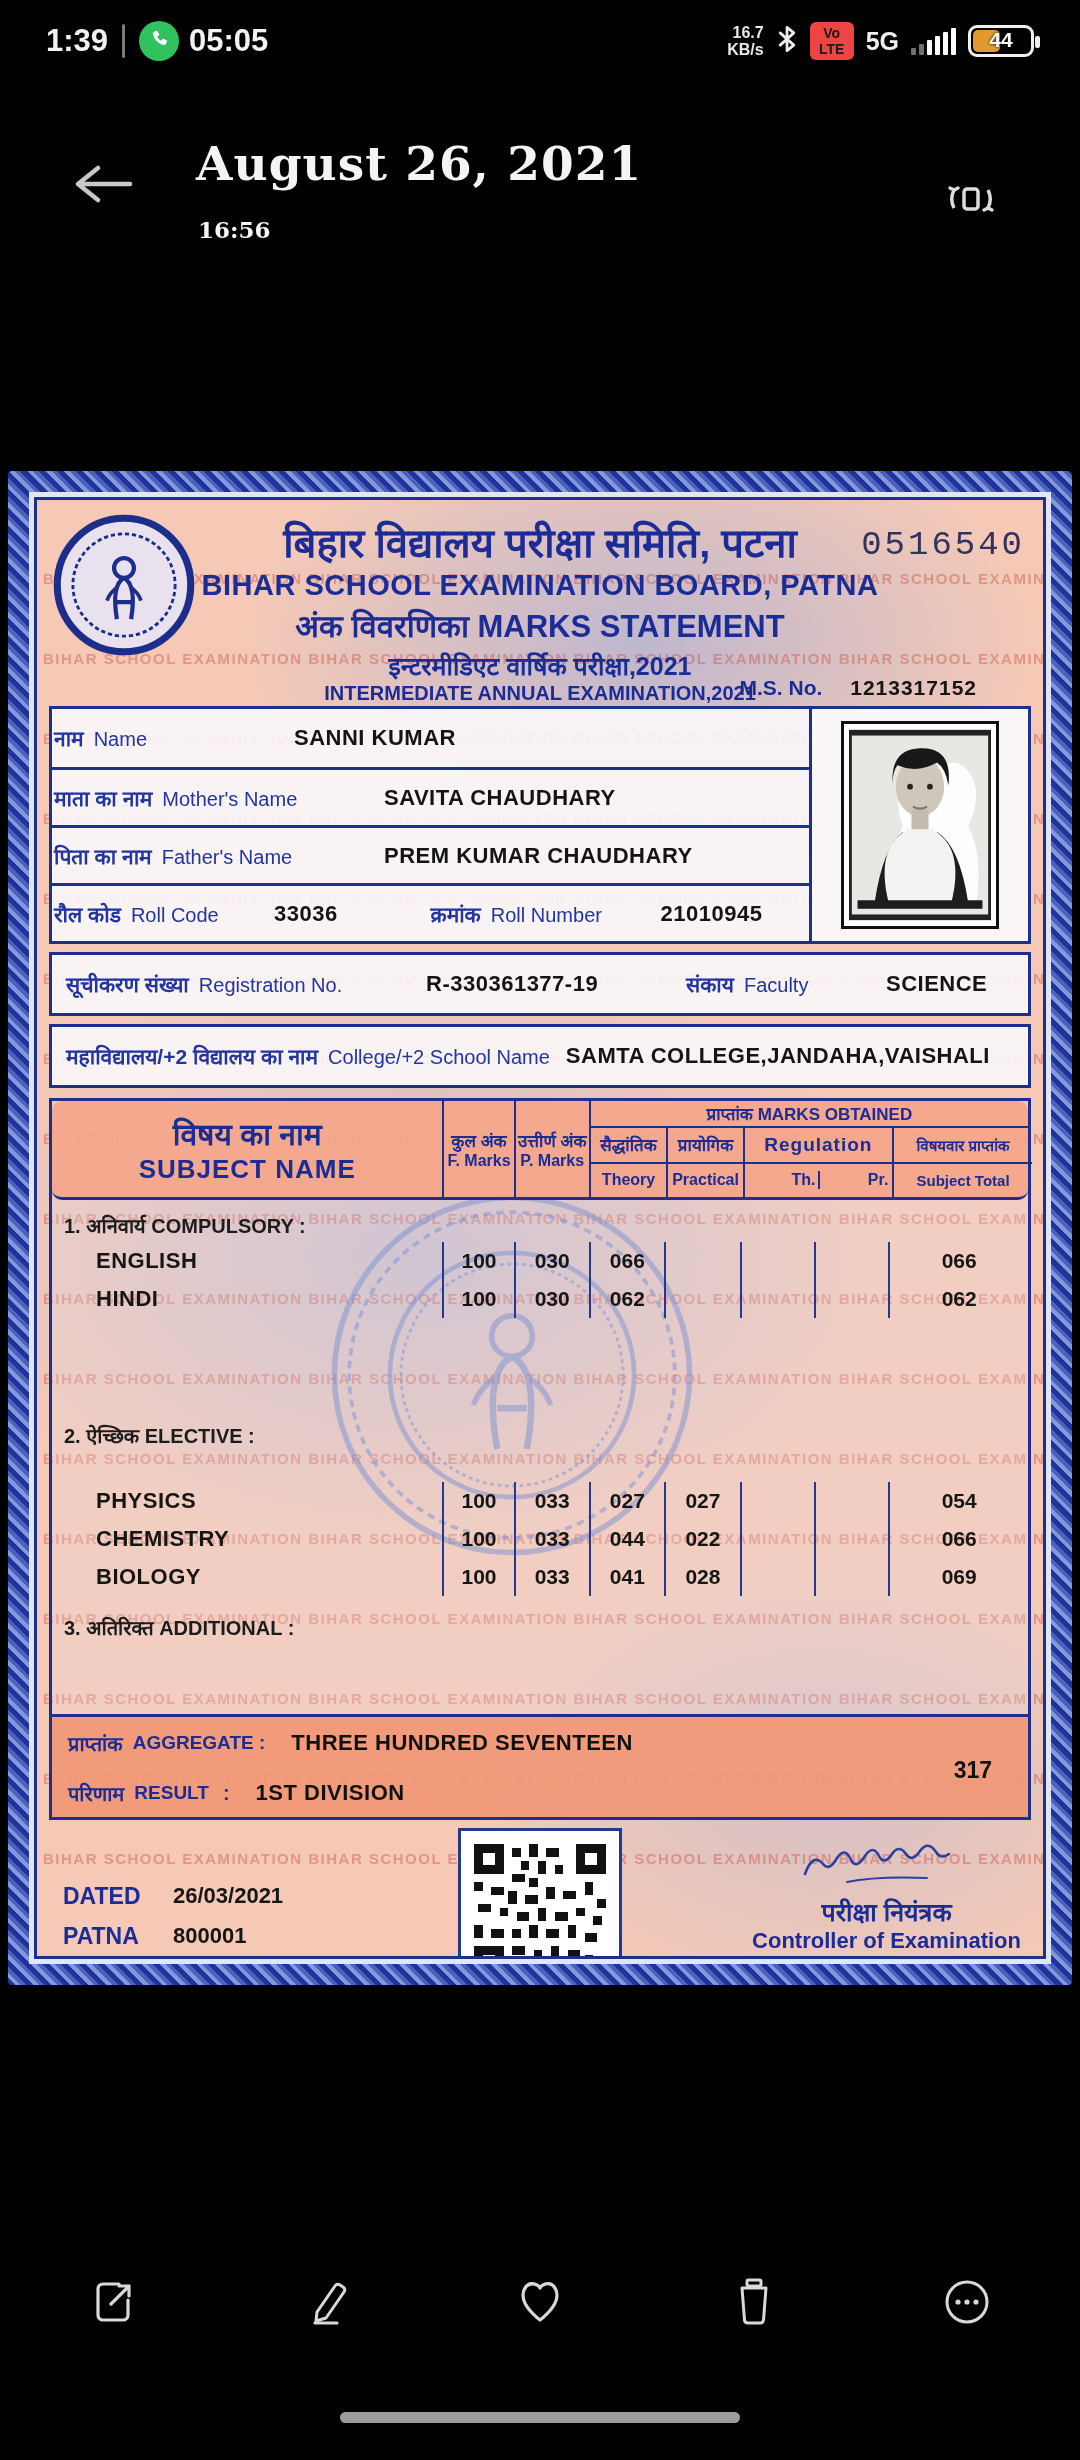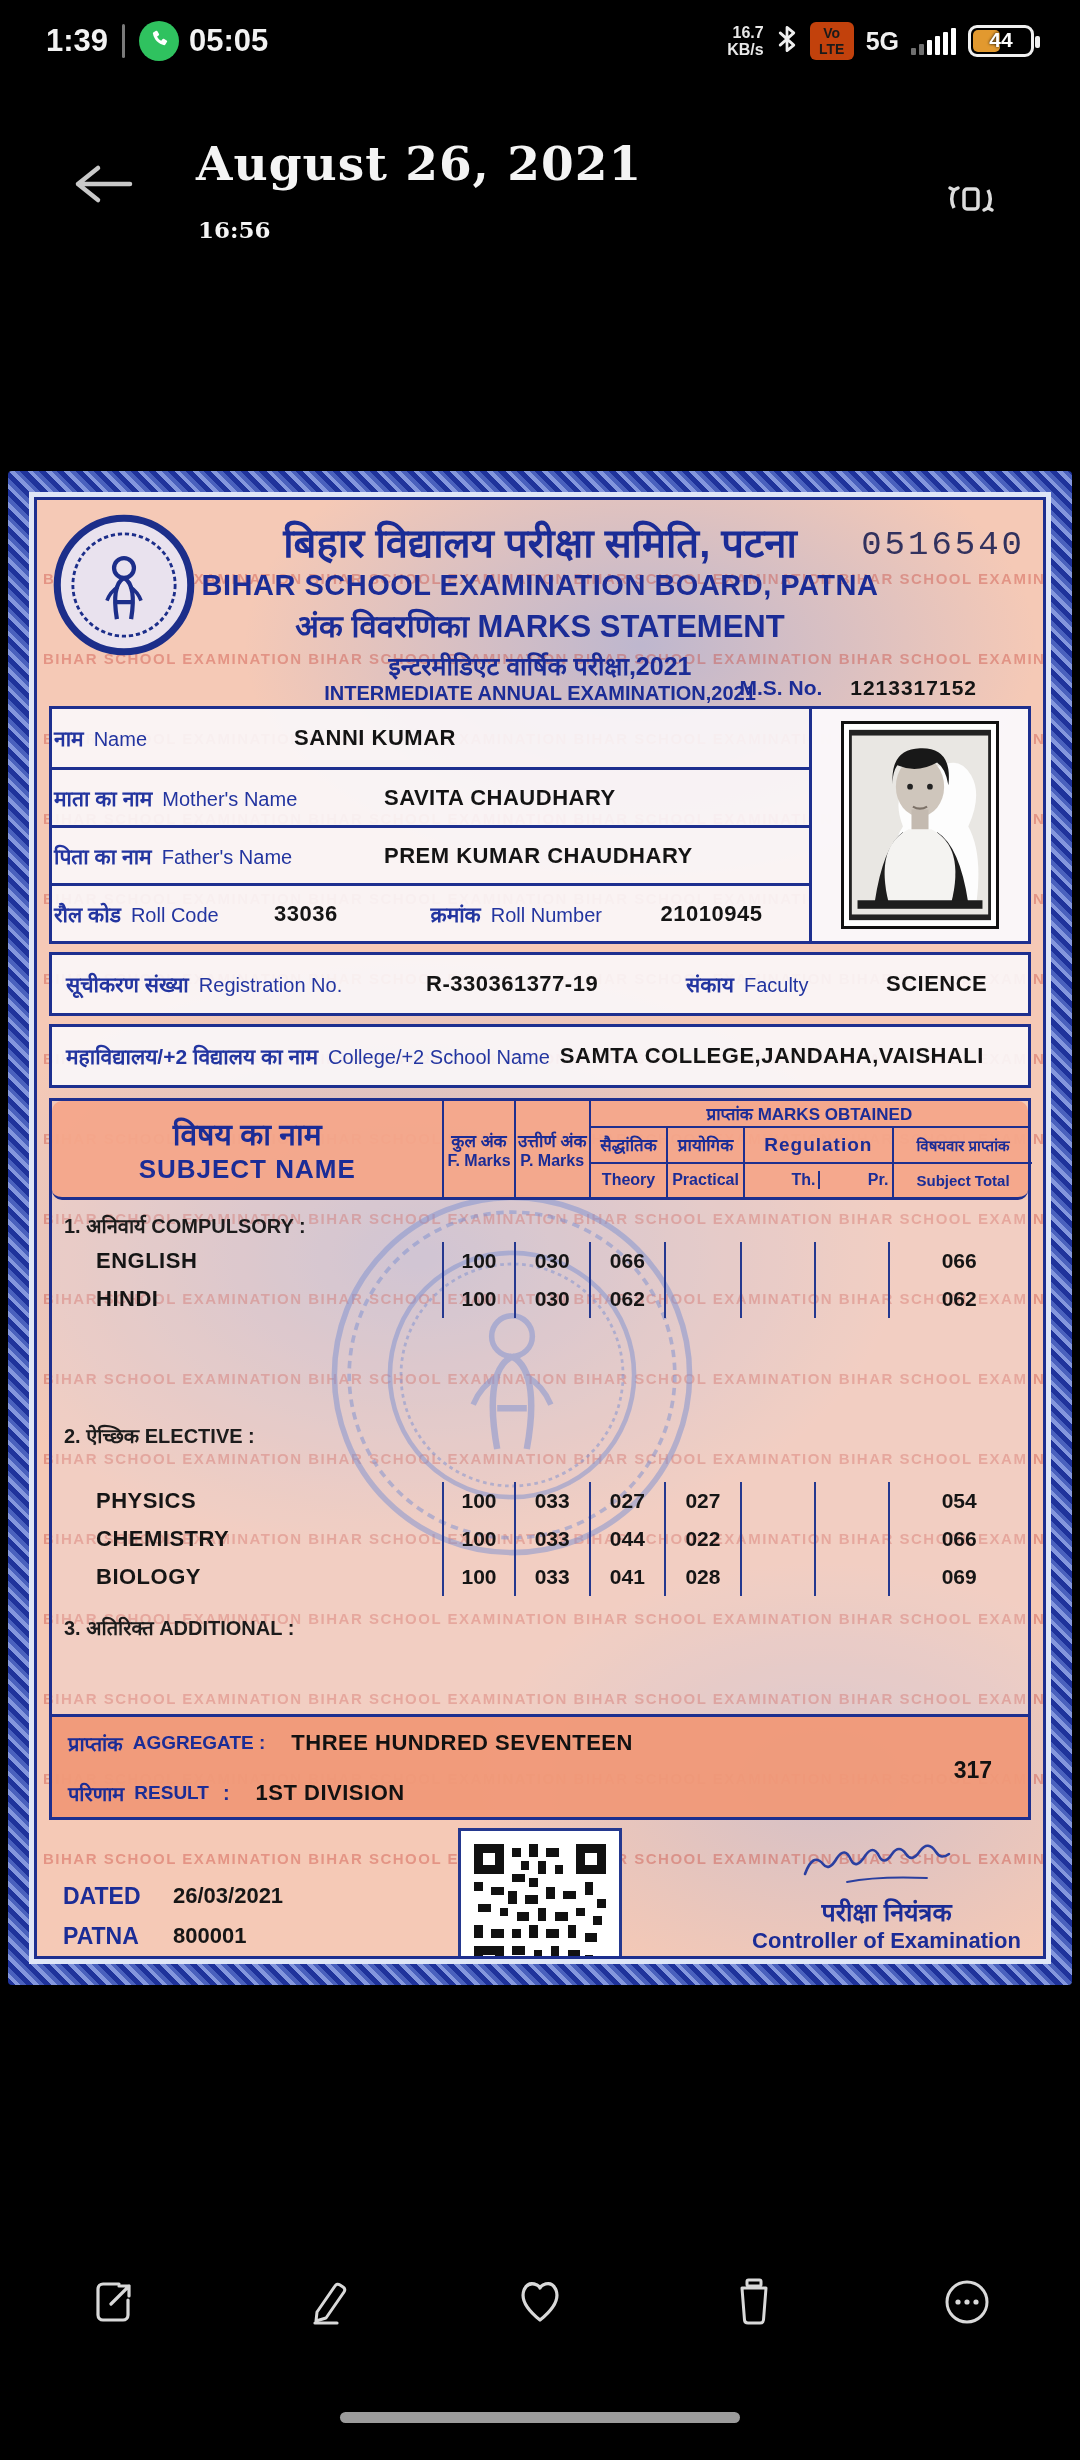--- a/index.html
+++ b/index.html
@@ -9,21 +9,21 @@
   .status-bar{position:absolute;top:14px;left:0;width:1080px;height:54px;display:flex;align-items:center;justify-content:space-between;padding:0 46px;box-sizing:border-box;}
   .sb-left{display:flex;align-items:center;gap:14px;}
   .sb-time{color:#f2f2f2;font-size:31px;font-weight:bold;}
   .sb-divider{width:3px;height:34px;background:#7a7a7a;border-radius:2px;}
   .call-chip{display:flex;align-items:center;gap:10px;}
   .phone-badge{width:40px;height:40px;border-radius:50%;background:#2fc25f;display:flex;align-items:center;justify-content:center;}
   .sb-call{color:#f2f2f2;font-size:31px;font-weight:bold;}
   .sb-right{display:flex;align-items:center;gap:12px;}
   .net-speed{display:flex;flex-direction:column;align-items:flex-end;line-height:17px;}
   .net-speed span{color:#e8e8e8;font-size:16px;font-weight:bold;}
-  .volte-badge{background:#c2410c;border-radius:6px;width:44px;height:38px;display:flex;flex-direction:column;align-items:center;justify-content:center;line-height:16px;}
+  .volte-badge{background:#ef4444;border-radius:6px;width:44px;height:38px;display:flex;flex-direction:column;align-items:center;justify-content:center;line-height:16px;}
   .volte-badge span{color:#1a1a1a;font-size:14px;font-weight:bold;}
   .net-type{color:#f0f0f0;font-size:25px;font-weight:bold;}
   .sig-bars{display:flex;align-items:flex-end;gap:3px;height:28px;}
   .sig-bars i{display:block;width:5px;border-radius:1px;background:#fff;}
   .sig-bars i.dim{background:#6f6f6f;}
   .battery{position:relative;width:66px;height:32px;border:3px solid #f0f0f0;border-radius:9px;box-sizing:border-box;}
   .battery .fill{position:absolute;left:2px;top:2px;bottom:2px;width:45%;background:#e2992f;border-radius:5px;}
   .battery .pct{position:absolute;left:0;right:0;top:50%;transform:translateY(-54%);text-align:center;color:#fff;font-size:21px;font-weight:bold;text-shadow:0 0 3px #000;}
   .battery .cap{position:absolute;right:-9px;top:8px;width:5px;height:12px;background:#f0f0f0;border-radius:2px;}
 
@@ -293,21 +293,21 @@
         <div class="irow2">
           <span class="ilabel" style="width:360px"><b>सूचीकरण संख्या</b><span>Registration No.</span></span>
           <span class="ival" style="width:260px">R-330361377-19</span>
           <span class="ilabel" style="width:200px"><b>संकाय</b><span>Faculty</span></span>
           <span class="ival">SCIENCE</span>
         </div>
       </div>
       <div class="ibox">
         <div class="irow2">
           <span class="ilabel"><b>महाविद्यालय/+2 विद्यालय का नाम</b><span>College/+2 School Name</span></span>
-          <span class="ival" style="margin-left:10px">SAMTA COLLEGE,JANDAHA,VAISHALI</span>
+          <span class="ival" style="margin-left:16px">SAMTA COLLEGE,JANDAHA,VAISHALI</span>
         </div>
       </div>
     </div>
 
     <div class="marks">
       <div class="cols mt-head">
         <div class="hc subj">
           <span class="hi">विषय का नाम</span>
           <span class="en">SUBJECT NAME</span>
         </div>

